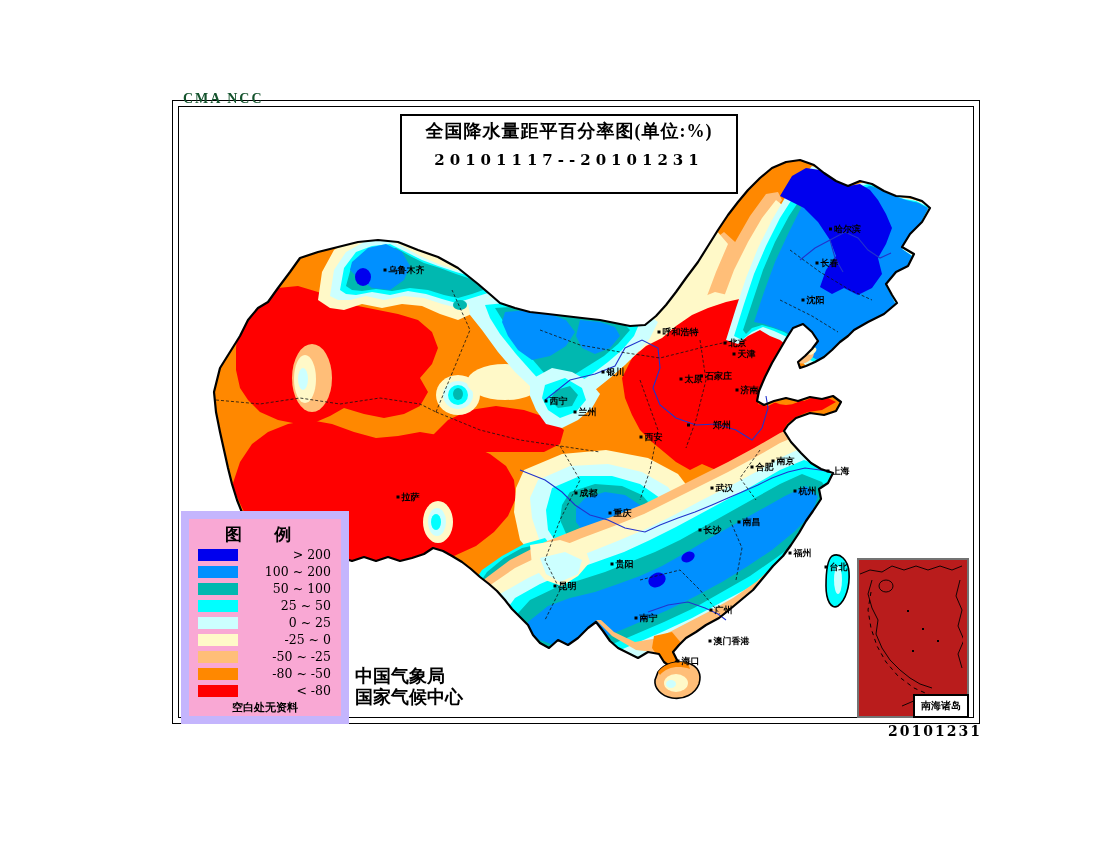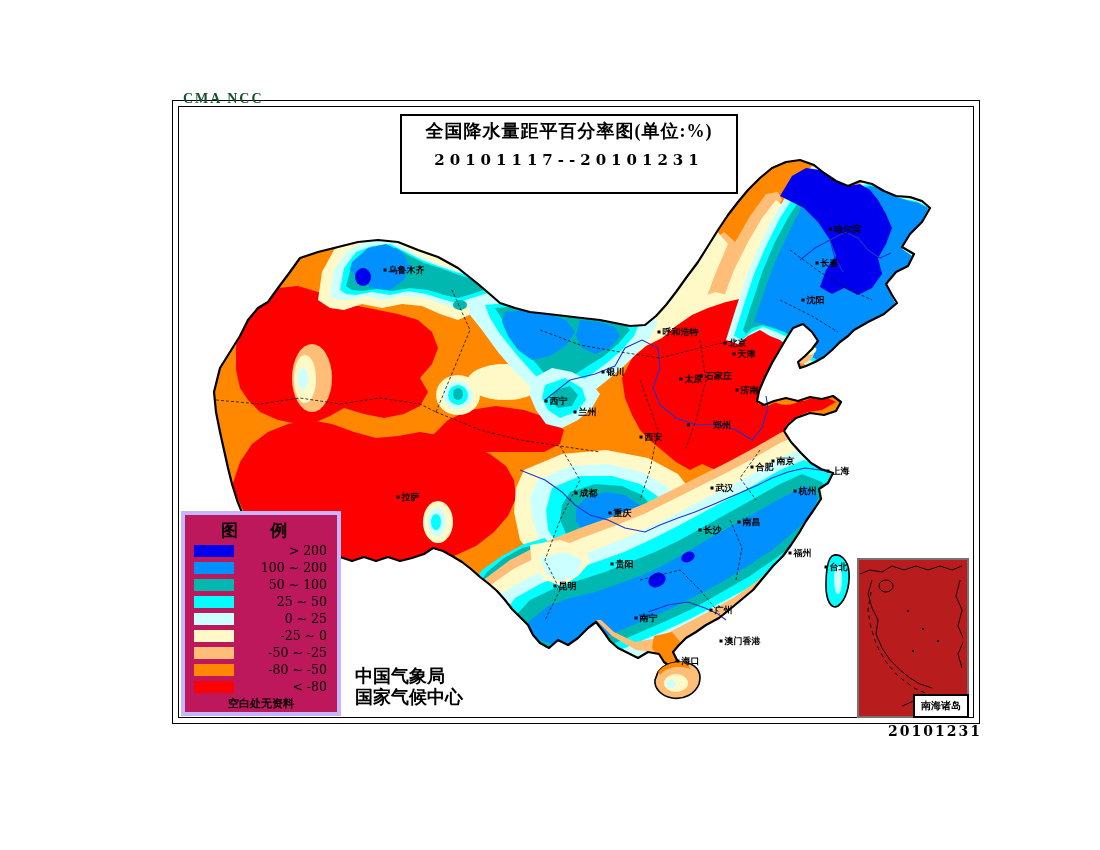--- a/index.html
+++ b/index.html
@@ -5,22 +5,22 @@
   html,body{margin:0;padding:0;background:#fff;}
   #stage{position:relative;width:1100px;height:850px;background:#fff;overflow:hidden;
          font-family:"Liberation Serif","DejaVu Serif",serif;}
   .frame{position:absolute;border:1px solid #000;}
   #watermark{position:absolute;left:183px;top:91px;color:#14532d;font-size:14px;font-weight:bold;
              letter-spacing:2px;z-index:8;font-family:"Liberation Serif",serif;}
   #titlebox{position:absolute;left:400px;top:114px;width:334px;height:76px;background:#fff;
             border:2px solid #000;z-index:6;text-align:center;}
   #title-l1{margin-top:3px;font-size:18px;font-weight:bold;letter-spacing:1px;}
   #title-l2{margin-top:8px;font-size:15px;font-weight:bold;letter-spacing:5px;font-family:"DejaVu Serif",serif;}
-  #legend{position:absolute;left:181px;top:511px;width:152px;height:197px;background:#be185d;
-          border:4px solid #c4b5fd;z-index:6;}
+  #legend{position:absolute;left:181px;top:511px;width:152px;height:197px;background:#f9a8d4;
+          border:8px solid #c4b5fd;z-index:6;}
   #legend-title{text-align:center;font-size:17px;font-weight:bold;letter-spacing:14px;margin-top:4px;}
   .lrow{display:flex;align-items:center;height:17px;padding:0 10px 0 9px;gap:15px;}
   .swatch{width:40px;height:12px;flex:0 0 40px;}
   .llabel{flex:1;text-align:right;font-size:12.5px;font-family:"DejaVu Serif",serif;}
   #legend-note{text-align:center;font-size:11px;font-weight:bold;margin-top:1px;}
   #agency{position:absolute;left:355px;top:666px;z-index:6;font-size:18px;font-weight:bold;line-height:21px;}
   #inset{position:absolute;left:857px;top:558px;width:108px;height:156px;background:#b91c1c;
          border:2px solid #737373;z-index:6;}
   #inset-label{position:absolute;right:-2px;bottom:-2px;width:52px;height:20px;border:2px solid #000;
                background:#fff;font-size:10px;font-weight:bold;text-align:center;line-height:20px;}
@@ -373,21 +373,21 @@
         <span class="cname">广州</span>
       </div>
       <div class="city" style="left: 800px; top: 553px;">
         <span class="dot"></span>
         <span class="cname">福州</span>
       </div>
       <div class="city" style="left: 836px; top: 567px;">
         <span class="dot"></span>
         <span class="cname">台北</span>
       </div>
-      <div class="city" style="left: 729px; top: 641px; margin-left: 11px;">
+      <div class="city" style="left: 729px; top: 641px;">
         <span class="dot"></span>
         <span class="cname">澳门香港</span>
       </div>
       <div class="city" style="left: 688px; top: 661px;">
         <span class="dot"></span>
         <span class="cname">海口</span>
       </div>
     </div>
 </div>
 

